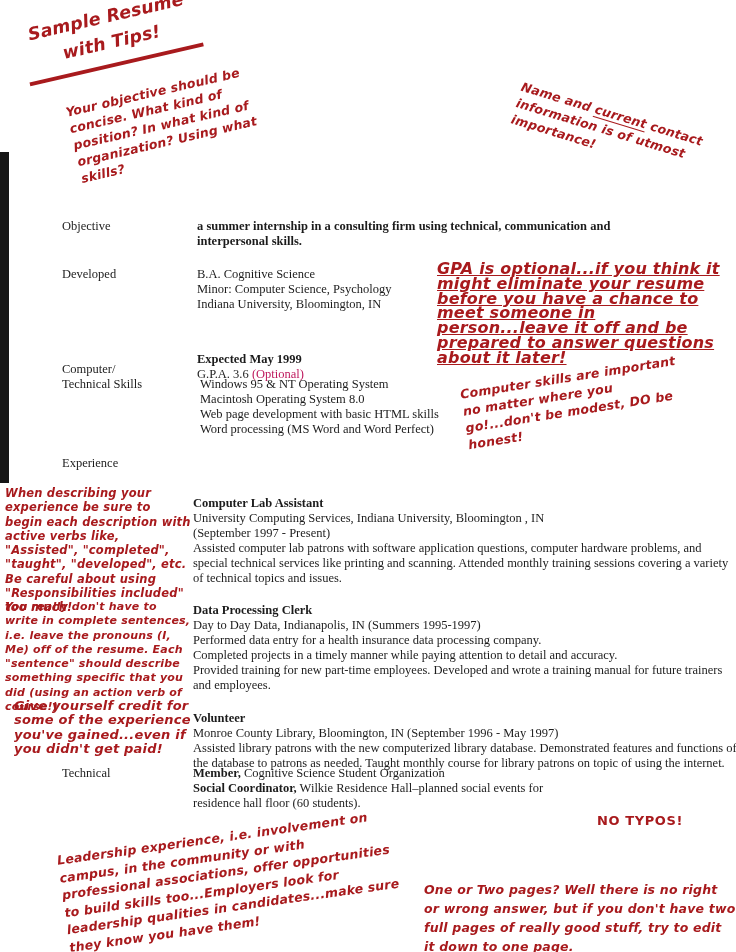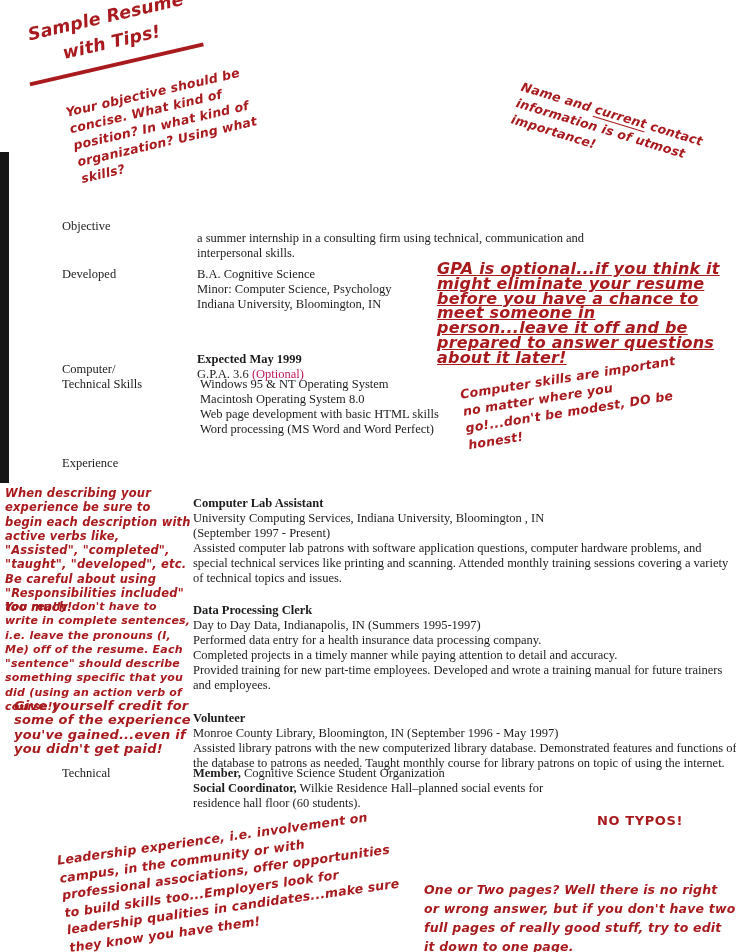--- a/index.html
+++ b/index.html
@@ -57,21 +57,21 @@
     <div>Sample Resume</div>
     <div>with Tips!</div>
   </div>
 
   <div class="hand tip-objective">Your objective should be concise. What kind of position? In what kind of organization? Using what skills?</div>
 
   <div class="hand tip-contact"><span>Name and </span><span class="u">current</span><span> contact information is of utmost importance!</span></div>
 
 
   <div class="abs serif label" style="left:62px;top:219px;">Objective</div>
-  <div class="abs serif" style="left:197px;top:231px;width:452px;">a summer internship in a consulting firm using technical,  communication and interpersonal skills.</div>
+  <div class="abs serif" style="left:197px;top:219px;width:452px;font-weight:bold;">a summer internship in a consulting firm using technical,  communication and interpersonal skills.</div>
 
   <div class="abs serif label" style="left:62px;top:267px;">Developed</div>
   <div class="abs serif" style="left:197px;top:267px;width:330px;">
     <div>B.A. Cognitive Science</div>
     <div>Minor: Computer Science, Psychology</div>
     <div>Indiana University, Bloomington, IN</div>
     <div class="b">Expected May 1999</div>
     <div><span>G.P.A.  3.6 </span><span class="red-inline">(Optional)</span></div>
   </div>
 

